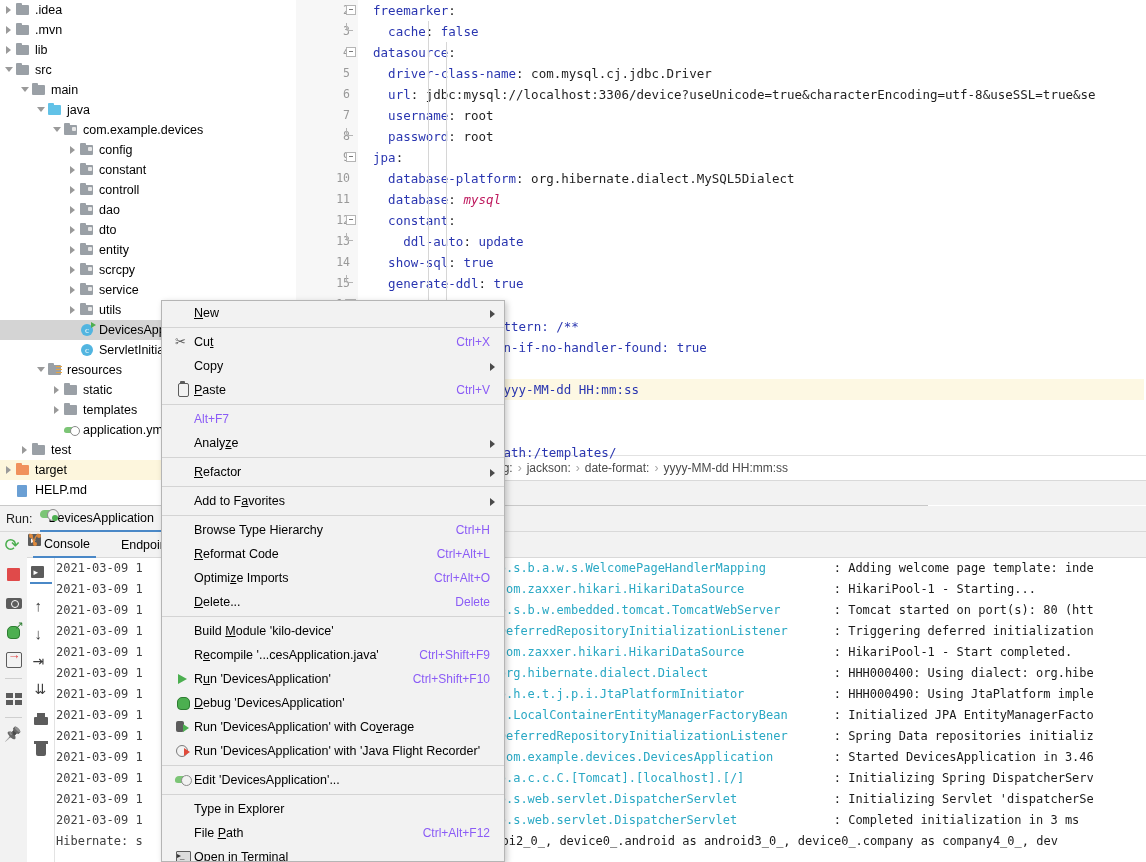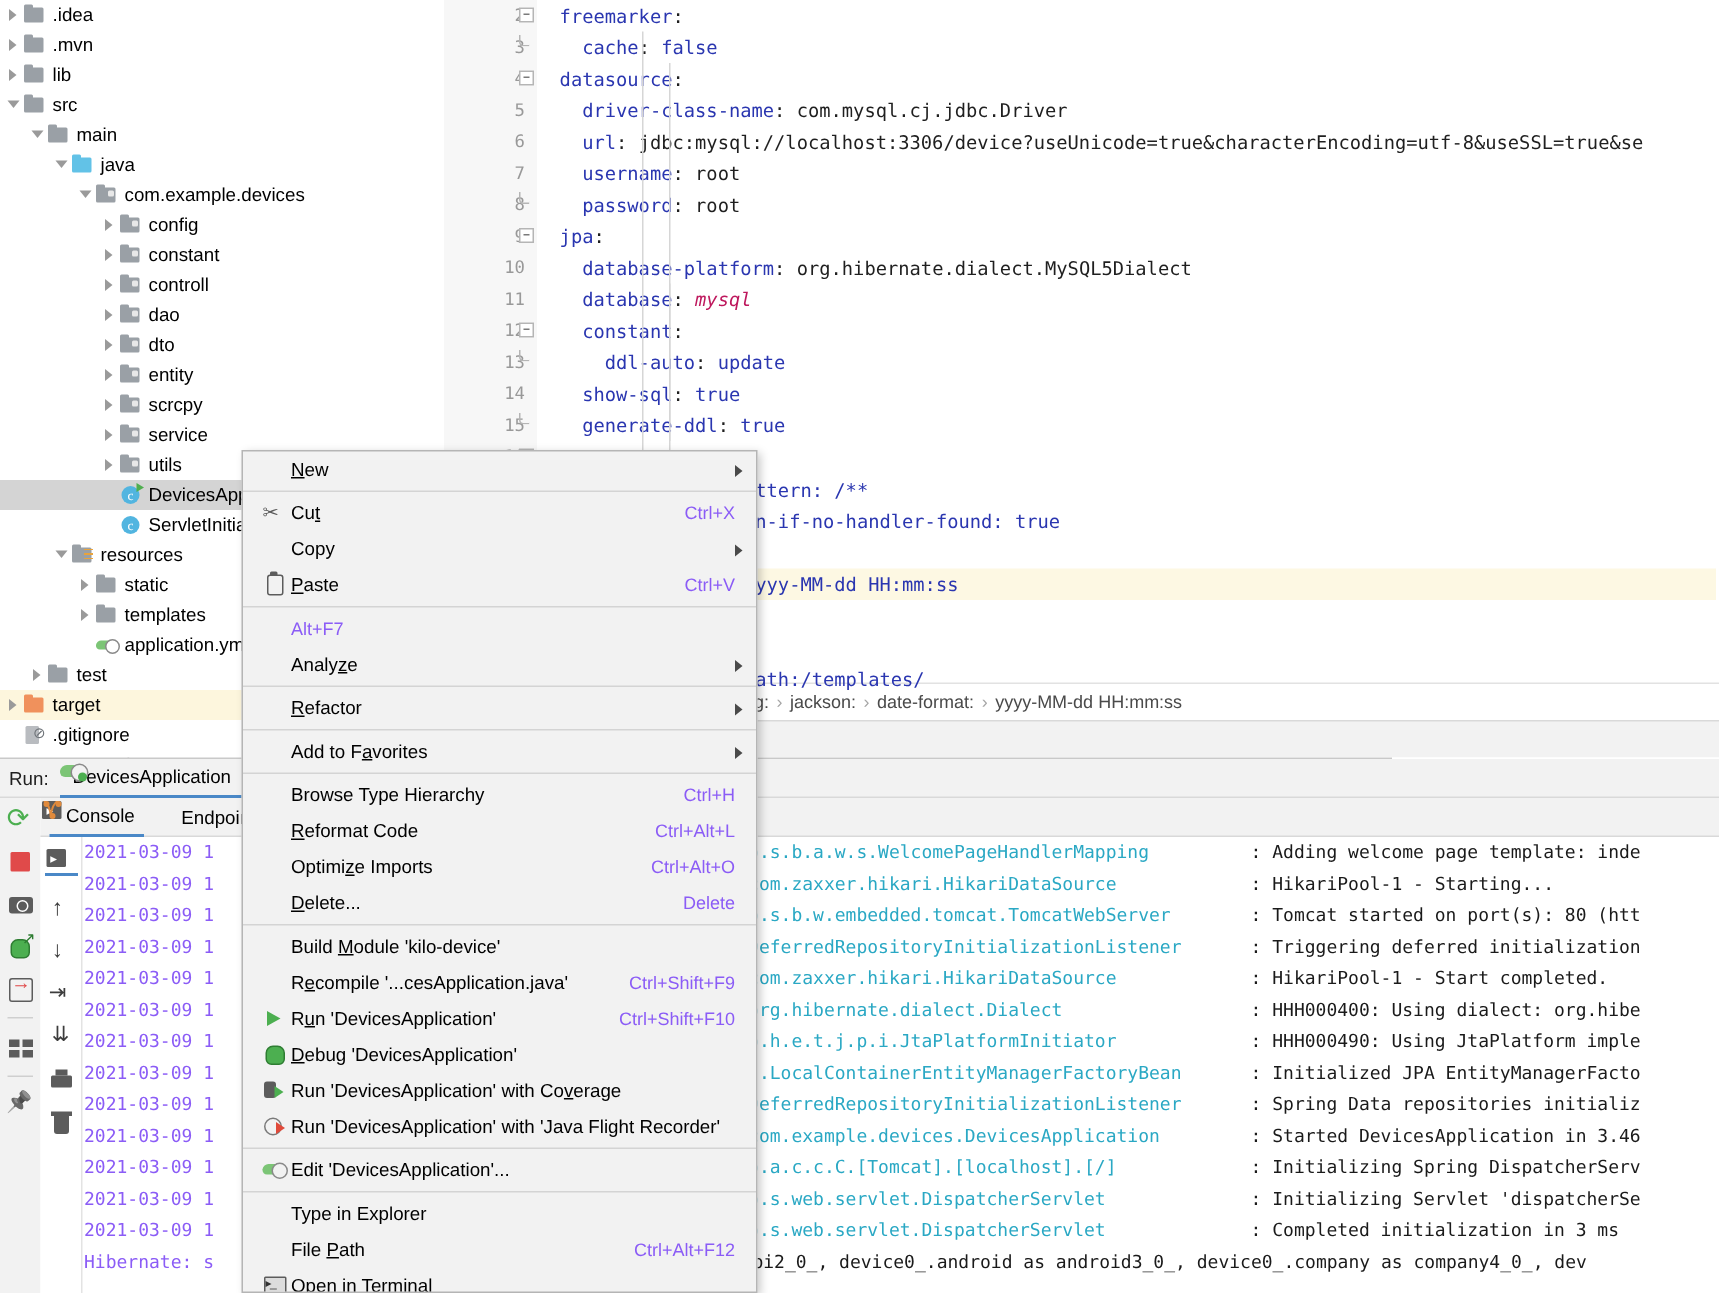--- a/index.html
+++ b/index.html
@@ -184,21 +184,21 @@
     background: #ffffff; border-right: 1px solid #e3e3e3;
     display: flex; flex-direction: column; align-items: center; padding-top: 6px; gap: 12px;
   }
   #console-toolbar .tbi { width: 16px; height: 16px; position: relative; }
   #console-out {
     position: absolute; left: 56px; top: 52px; width: 1090px; height: 305px;
     background: #ffffff; overflow: hidden;
     font-family: "DejaVu Sans Mono", monospace; font-size: 12px;
   }
   .logline { height: 21px; line-height: 21px; white-space: pre; color: #1a1a1a; }
-  .lg-ts { color: #8b5cf6; }
+  .lg-ts { color: #404040; }
   .lg-cls { color: #2aa8c4; }
   .lg-msg { color: #1a1a1a; }
 
   
   #context-menu {
     position: absolute; left: 161px; top: 300px; width: 344px; height: 562px;
     background: #f2f2f2; border: 1px solid #b5b5b5;
     box-shadow: 2px 2px 6px rgba(0,0,0,0.22);
     font-size: 12.5px; color: #000; overflow: hidden; z-index: 50;
   }
@@ -500,26 +500,20 @@
         <span style="flex:0 0 4px"></span>
         <span class="arrow right"></span>
         <span class="ficon orange">
           <span class="fo"></span>
         </span>
         <span class="tlabel">target</span>
       </div>
       <div class="tree-row">
         <span style="flex:0 0 4px"></span>
         <span class="arrow "></span>
-        <span class="gicon"></span>
-        <span class="tlabel">.gitignore</span>
-      </div>
-      <div class="tree-row">
-        <span style="flex:0 0 4px"></span>
-        <span class="arrow "></span>
         <span class="micon"></span>
         <span class="tlabel">HELP.md</span>
       </div>
     </div>
 
   <div id="editor-split"></div>
   <div id="editor-pane">
     <div class="gutter">
         <div class="gline"><span class="fold minus"></span><span>2</span></div>
         <div class="gline"><span class="fold arc"></span><span>3</span></div>

